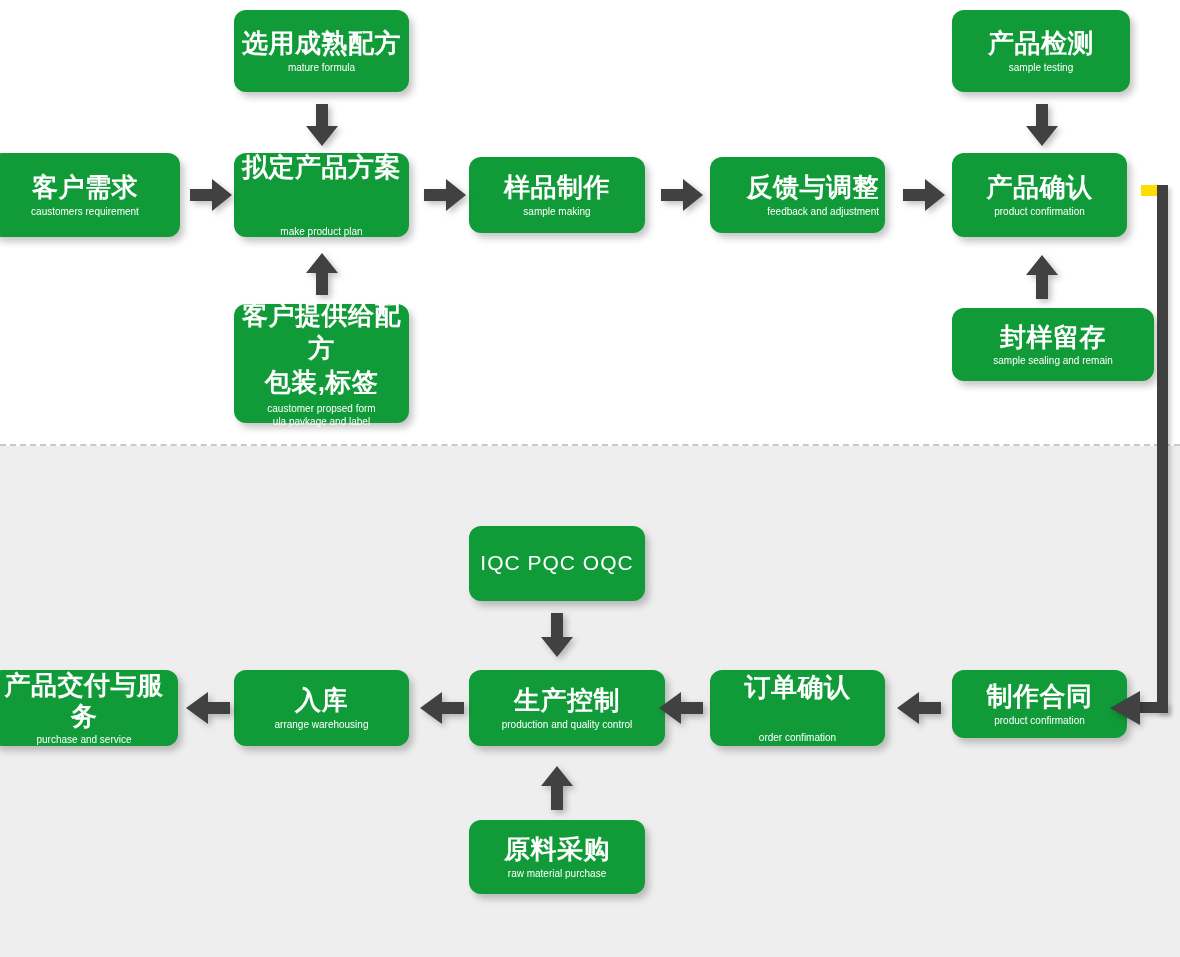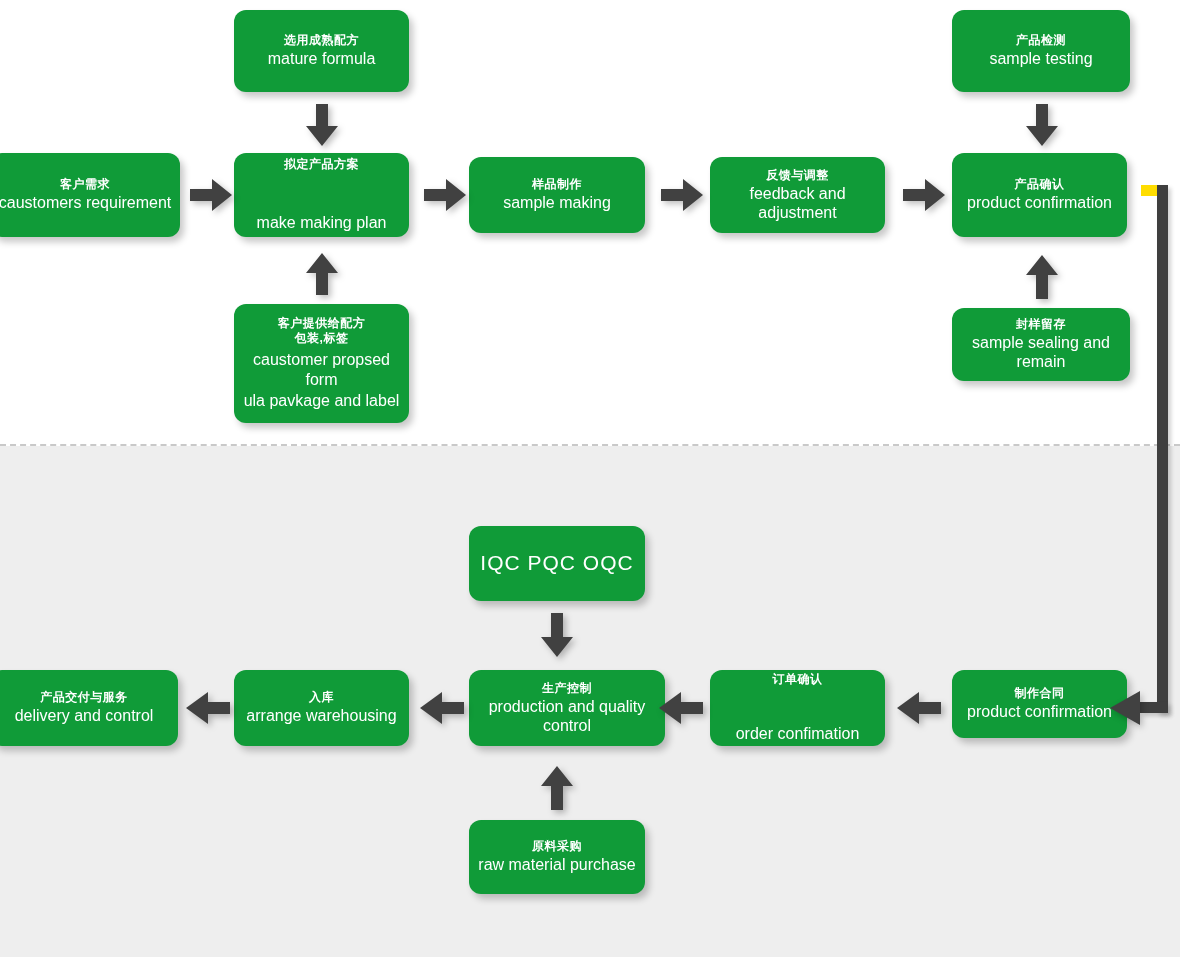--- a/index.html
+++ b/index.html
@@ -50,27 +50,27 @@
     display: flex;
     flex-direction: column;
     align-items: center;
     justify-content: center;
     text-align: center;
     box-shadow: 4px 5px 7px rgba(0,0,0,0.22);
     padding: 2px 6px;
     line-height: 1.18;
   }
   .node .cn {
-    font-size: 12px;
+    font-size: 26px;
     font-weight: 600;
     letter-spacing: 0.5px;
     white-space: pre-line;
   }
   .node .en {
-    font-size: 16px;
+    font-size: 10px;
     font-weight: 400;
     margin-top: 3px;
     white-space: pre-line;
   }
   .node.single .cn {
     font-size: 21px;
     font-weight: 500;
     letter-spacing: 1px;
   }
   .node.multi .cn {
@@ -116,29 +116,29 @@
     <span class="en">mature formula</span>
   </div>
 
   <div class="node" style="left:-10px; top:153px; width:190px; height:84px;">
     <span class="cn">客户需求</span>
     <span class="en">caustomers requirement</span>
   </div>
 
   <div class="node" style="left:234px; top:153px; width:175px; height:84px;gap:40px;">
     <span class="cn">拟定产品方案</span>
-    <span class="en">make making plan</span>
+    <span class="en">make product plan</span>
   </div>
 
   <div class="node" style="left:469px; top:157px; width:176px; height:76px;">
     <span class="cn">样品制作</span>
     <span class="en">sample making</span>
   </div>
 
-  <div class="node" style="left:710px; top:157px; width:175px; height:76px;">
+  <div class="node" style="left:710px; top:157px; width:175px; height:76px;align-items:flex-end;">
     <span class="cn">反馈与调整</span>
     <span class="en">feedback and adjustment</span>
   </div>
 
   <div class="node" style="left:952px; top:153px; width:175px; height:84px;">
     <span class="cn">产品确认</span>
     <span class="en">product confirmation</span>
   </div>
 
   <div class="node" style="left:952px; top:10px; width:178px; height:82px;">
@@ -146,21 +146,21 @@
     <span class="en">sample testing</span>
   </div>
 
   <div class="node multi" style="left:234px; top:304px; width:175px; height:119px;">
     <span class="cn">客户提供给配方
 包装,标签</span>
     <span class="en">caustomer propsed form
 ula pavkage and label</span>
   </div>
 
-  <div class="node" style="left:952px; top:308px; width:178px; height:73px;">
+  <div class="node" style="left:952px; top:308px; width:202px; height:73px;">
     <span class="cn">封样留存</span>
     <span class="en">sample sealing and remain</span>
   </div>
 
   <div class="node single" style="left:469px; top:526px; width:176px; height:75px;text-align:center;">
     <span class="cn">IQC PQC OQC</span>
   </div>
 
   <div class="node" style="left:952px; top:670px; width:175px; height:68px;">
     <span class="cn">制作合同</span>
@@ -177,21 +177,21 @@
     <span class="en">production and quality control</span>
   </div>
 
   <div class="node" style="left:234px; top:670px; width:175px; height:76px;">
     <span class="cn">入库</span>
     <span class="en">arrange warehousing</span>
   </div>
 
   <div class="node" style="left:-10px; top:670px; width:188px; height:76px;">
     <span class="cn">产品交付与服务</span>
-    <span class="en">delivery and control</span>
+    <span class="en">purchase and service</span>
   </div>
 
   <div class="node" style="left:469px; top:820px; width:176px; height:74px;">
     <span class="cn">原料采购</span>
     <span class="en">raw material purchase</span>
   </div>
 
   <div class="arrow" style="left:306px; top:104px; width:32px; height:42px;">
     <svg width="32" height="42" viewBox="0 0 32 42">
       <path d="M10,0 H22 V22 H32 L16,42 L0,22 H10 Z" fill="#414141"></path>

